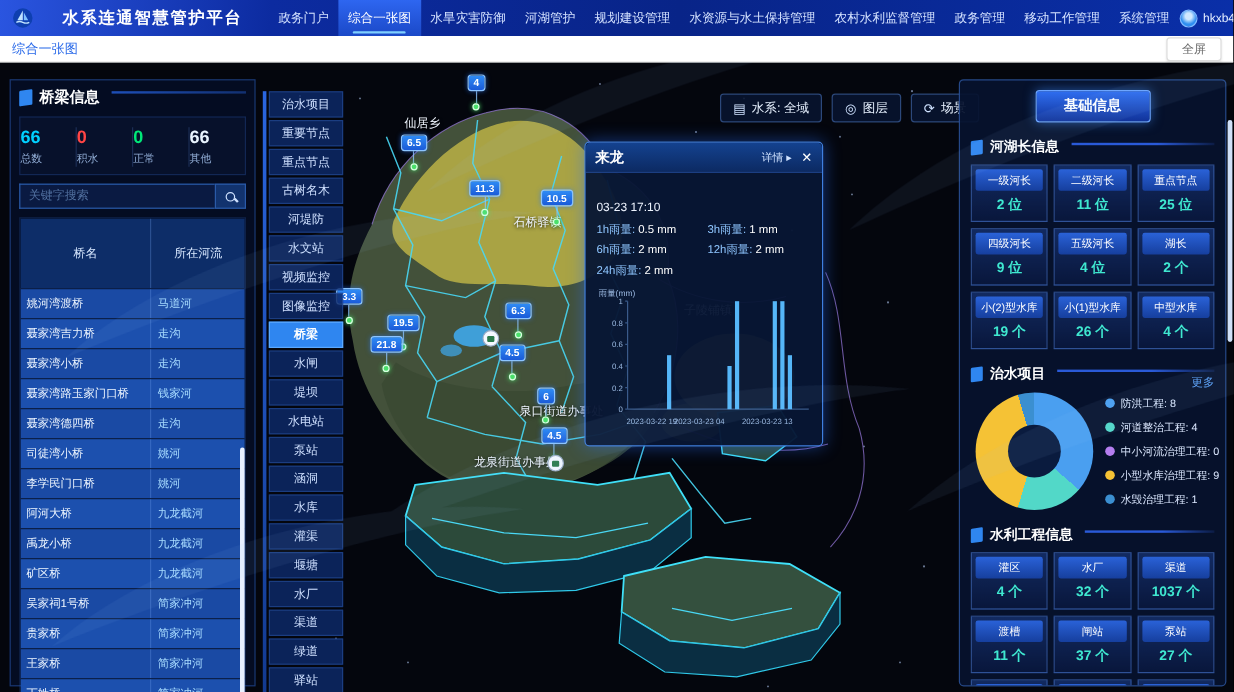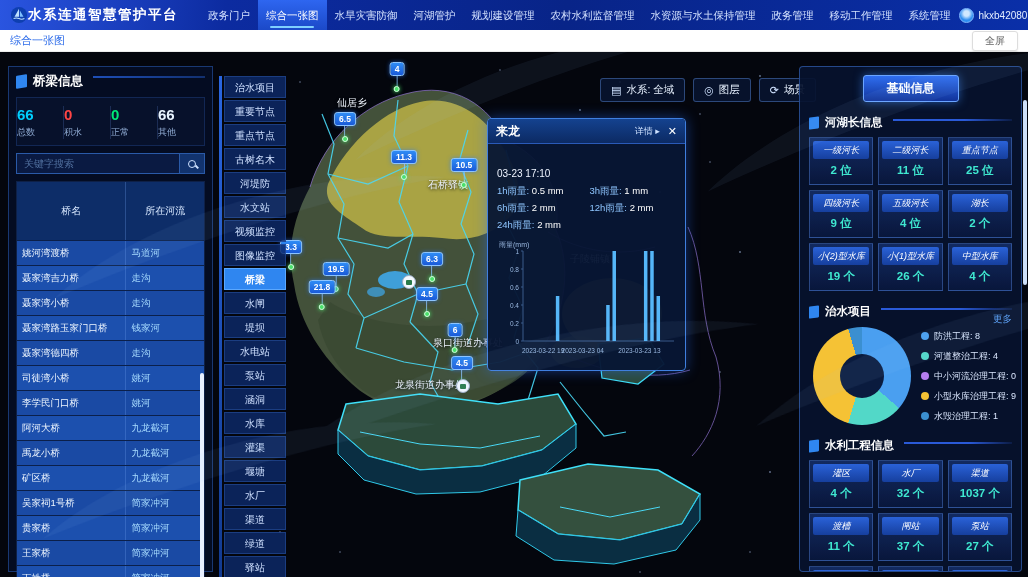--- a/index.html
+++ b/index.html
@@ -3,21 +3,21 @@
 <meta charset="utf-8">
 <style>
   * { margin:0; padding:0; box-sizing:border-box; }
   html,body { width:1028px; height:577px; overflow:hidden; background:#000;
     font-family:"Liberation Sans","DejaVu Sans",sans-serif; }
   .stage { position:relative; width:1028px; height:577px; overflow:hidden; background:#05070f; }
 
   
   .navbar { position:absolute; top:0; left:0; right:0; height:30px; display:flex; align-items:center;
     background:linear-gradient(95deg,#2a55e0 0%,#0c2ba0 22%,#082488 55%,#0a2fa8 100%); z-index:20; }
-  .brand { display:flex; align-items:center; gap:0; padding:0 12px 0 10px; }
+  .brand { display:flex; align-items:center; gap:24px; padding:0 12px 0 10px; }
   .logo { width:18px; height:18px; flex:0 0 auto; }
   .app-title { color:#fff; font-weight:bold; font-size:13.5px; letter-spacing:1.5px; white-space:nowrap; }
   .nav-menu { display:flex; height:100%; margin-left:10px; }
   .nav-item { padding:0 8px; line-height:30px; font-size:10.5px; color:#d4e2ff; cursor:pointer;
     position:relative; white-space:nowrap; }
   .nav-item.active { background:linear-gradient(180deg,#2e66f0,#1b49c8); color:#fff; }
   .nav-item.active::after { content:""; position:absolute; left:18%; right:18%; bottom:2px; height:2px;
     background:#7fd0ff; border-radius:1px; }
   .user-box { margin-left:auto; display:flex; align-items:center; gap:5px; padding-right:12px;
     color:#e4eeff; font-size:10px; cursor:pointer; }
@@ -123,21 +123,21 @@
   .rp-section-head { display:flex; align-items:center; gap:6px; margin-top:13px; position:relative; }
   .rp-chip { width:10px; height:12px; background:#2f86f0; border-radius:1px; transform:skewY(-8deg); flex:0 0 auto; }
   .rp-title { color:#fff; font-weight:bold; font-size:11.5px; white-space:nowrap; }
   .rp-line { flex:1; height:2px; background:linear-gradient(90deg,#2a5ad8 60%,rgba(42,90,216,.15));
     align-self:flex-start; margin-top:4px; margin-left:4px; }
   .rp-more { position:absolute; right:0; top:9px; color:#5aa0f8; font-size:9.5px; cursor:pointer; }
   .cards { display:grid; grid-template-columns:repeat(3,1fr); gap:5px; margin-top:7px; }
   .card { border:1px solid rgba(90,140,230,.4);
     background:linear-gradient(180deg,rgba(34,74,164,.45),rgba(10,26,70,.6)); padding:3px; }
   .card-label { background:linear-gradient(180deg,#2a62d8,#163f9e); border-radius:2px; color:#fff;
-    font-size:9px; text-align:center; padding:2.5px 1px; white-space:nowrap; overflow:hidden;font-style:italic; }
+    font-size:9px; text-align:center; padding:2.5px 1px; white-space:nowrap; overflow:hidden; }
   .card-value { text-align:center; color:#3fe8d0; font-weight:bold; font-size:11.5px; padding:4px 0 3px; }
   .donut-row { display:flex; align-items:center; margin-top:8px; gap:10px; }
   .donut-wrap { position:relative; width:98px; height:98px; margin-left:4px; flex:0 0 auto; }
   .donut { width:98px; height:98px; border-radius:50%; }
   .donut-hole { position:absolute; inset:27px; background:#0a1b3e; border-radius:50%; }
   .legend { display:flex; flex-direction:column; gap:7px; }
   .legend-item { display:flex; align-items:center; gap:5px; font-size:9px; color:#dce8ff; white-space:nowrap; }
   .legend-dot { width:8px; height:8px; border-radius:50%; flex:0 0 auto; }
   .rp-scroll { position:absolute; right:1px; top:48px; width:4px; height:185px; background:#cfe0f8;
     border-radius:2px; z-index:11; }
@@ -156,22 +156,22 @@
         <path d="M4 14 Q7 12.5 10 14 Q13 15.5 16 14" stroke="#bfe2ff" stroke-width="1.2" fill="none"></path>
       </svg>
       <span class="app-title">水系连通智慧管护平台</span>
     </div>
     <nav class="nav-menu" id="navMenu">
         <div class="nav-item">政务门户</div>
         <div class="nav-item active">综合一张图</div>
         <div class="nav-item">水旱灾害防御</div>
         <div class="nav-item">河湖管护</div>
         <div class="nav-item">规划建设管理</div>
+        <div class="nav-item">水资源与水土保持管理</div>
         <div class="nav-item">农村水利监督管理</div>
-        <div class="nav-item">水资源与水土保持管理</div>
         <div class="nav-item">政务管理</div>
         <div class="nav-item">移动工作管理</div>
         <div class="nav-item">系统管理</div>
       </nav>
     <div class="user-box">
       <span class="avatar"></span>
       <span>hkxb42080261</span>
 
     </div>
   </header>

